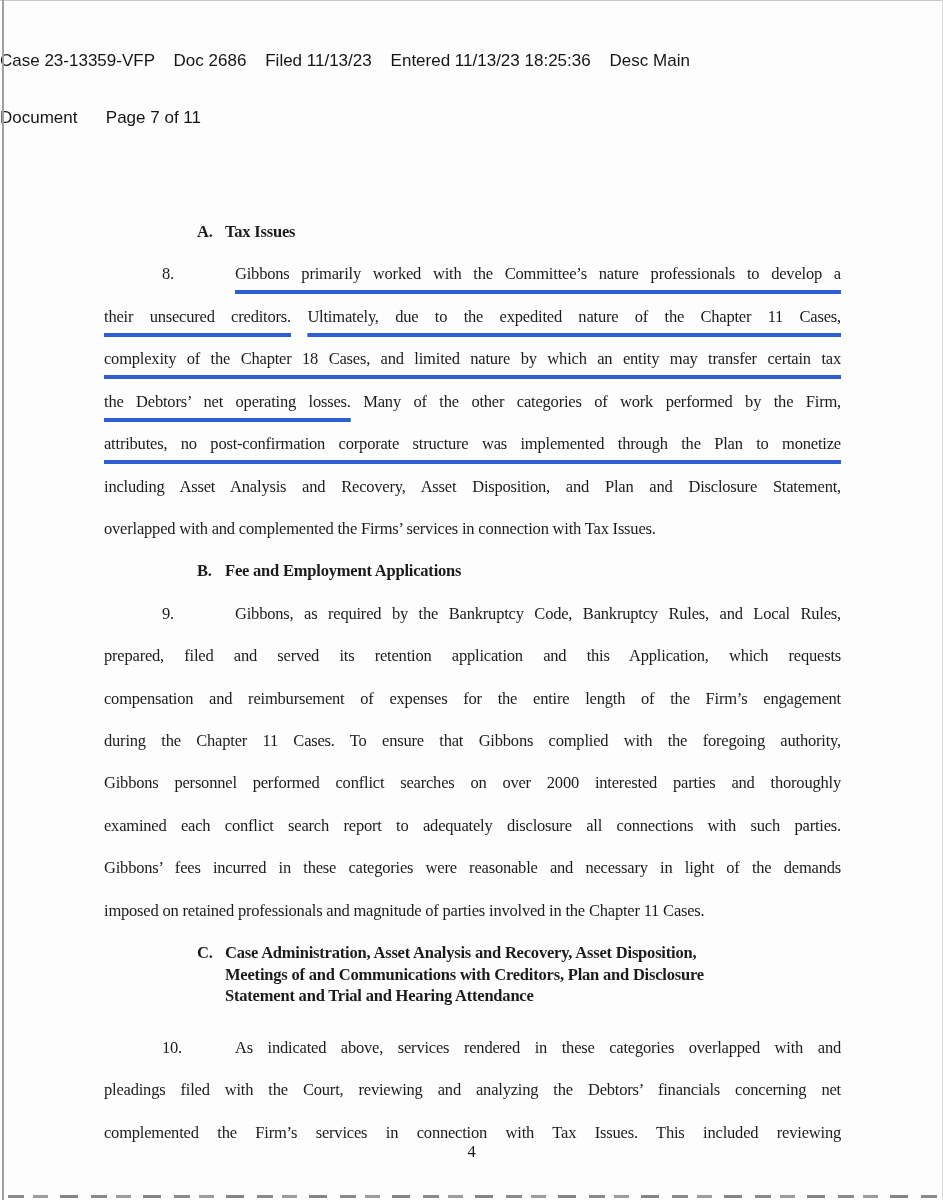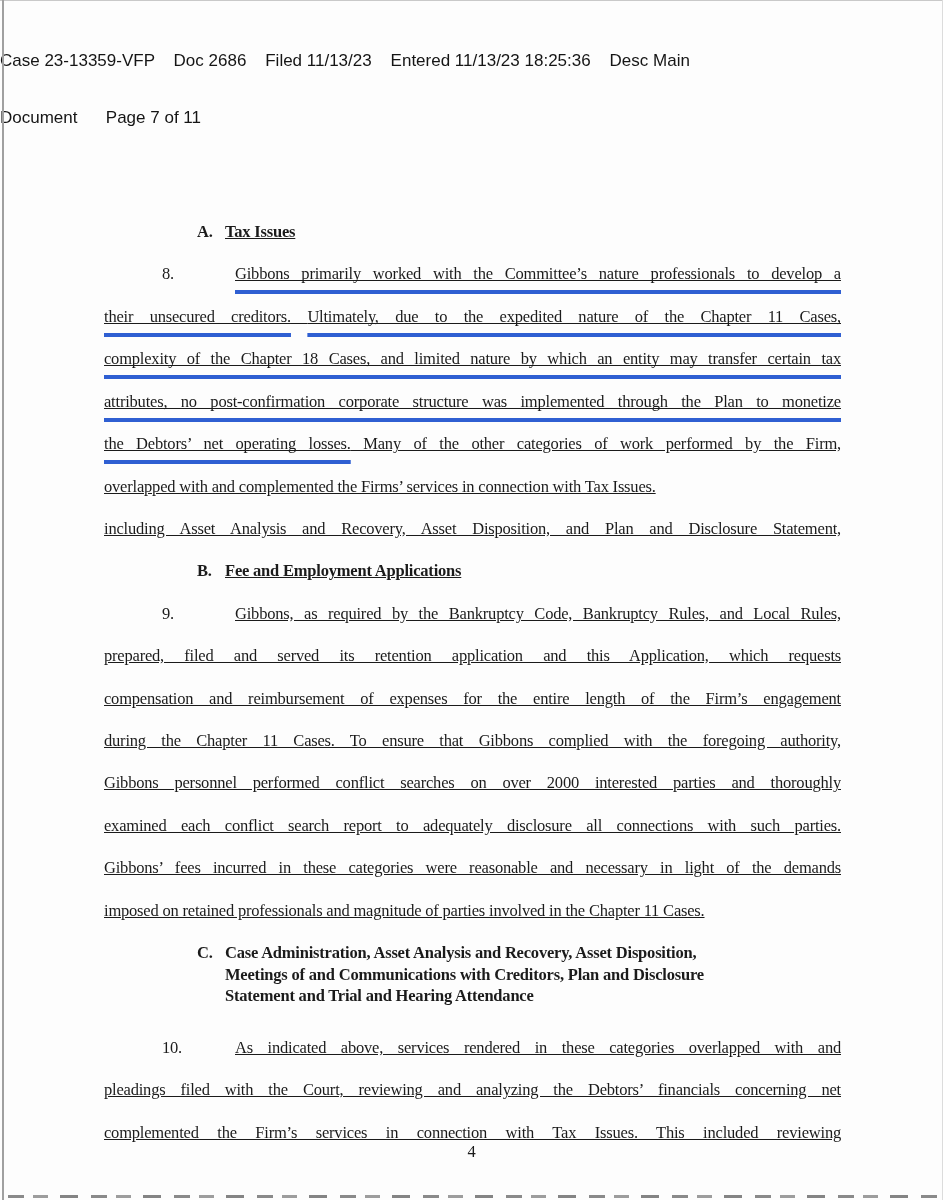--- a/index.html
+++ b/index.html
@@ -18,21 +18,21 @@
       #848484 52px 70px,transparent 70px 83px);
   }
   .pacer{
     padding-top:13px;
     font-family:"Liberation Sans",sans-serif;font-size:17px;line-height:19px;
     white-space:pre;color:#151515;
   }
   .docbody{margin:46px 0 0 104px;width:737px;font-size:16.5px;letter-spacing:-0.2px;}
   .line{
     height:42.43px;line-height:42.43px;overflow:hidden;
-    text-align:justify;text-align-last:justify;text-decoration:underline;
+    text-align:justify;text-align-last:justify;
   }
   .line.left{text-align:left;text-align-last:left;}
   .line.numbered{padding-left:58px;}
   .line .pnum{display:inline-block;width:73px;}
   .heading{font-weight:bold;}
   .heading.single{padding-left:93px;}
   .hlabel{display:inline-block;width:28px;}
   .cblock{margin:10px 0 20px 0;font-weight:bold;}
   .cline{line-height:21.6px;padding-left:121px;text-align:left;text-align-last:left;}
   .cline.first{padding-left:93px;}
@@ -59,24 +59,24 @@
   <div class="pacer">
     <div>Case 23-13359-VFP    Doc 2686    Filed 11/13/23    Entered 11/13/23 18:25:36    Desc Main</div>
     <div>Document      Page 7 of 11</div>
   </div>
 
   <div class="docbody" id="doc-body">
       <div class="line left heading single"><span class="hlabel">A.</span><span>Tax Issues</span></div>
       <div class="line numbered"><span class="pnum">8.</span><span class="u">Gibbons primarily worked with the Committee’s nature professionals to develop a</span></div>
       <div class="line"><span class="u">their unsecured creditors.</span><span>  </span><span class="u">Ultimately, due to the expedited nature of the Chapter 11 Cases,</span></div>
       <div class="line"><span class="u">complexity of the Chapter 18 Cases, and limited nature by which an entity may transfer certain tax</span></div>
+      <div class="line"><span class="u">the Debtors’ net operating losses.</span><span>  Many of the other categories of work performed by the Firm,</span></div>
       <div class="line"><span class="u">attributes, no post-confirmation corporate structure was implemented through the Plan to monetize</span></div>
-      <div class="line"><span class="u">the Debtors’ net operating losses.</span><span>  Many of the other categories of work performed by the Firm,</span></div>
+      <div class="line"><span>including Asset Analysis and Recovery, Asset Disposition, and Plan and Disclosure Statement,</span></div>
       <div class="line left"><span>overlapped with and complemented the Firms’ services in connection with Tax Issues.</span></div>
-      <div class="line"><span>including Asset Analysis and Recovery, Asset Disposition, and Plan and Disclosure Statement,</span></div>
       <div class="line left heading single"><span class="hlabel">B.</span><span>Fee and Employment Applications</span></div>
       <div class="line numbered"><span class="pnum">9.</span><span>Gibbons, as required by the Bankruptcy Code, Bankruptcy Rules, and Local Rules,</span></div>
       <div class="line"><span>prepared, filed and served its retention application and this Application, which requests</span></div>
       <div class="line"><span>compensation and reimbursement of expenses for the entire length of the Firm’s engagement</span></div>
       <div class="line"><span>during the Chapter 11 Cases.  To ensure that Gibbons complied with the foregoing authority,</span></div>
       <div class="line"><span>Gibbons personnel performed conflict searches on over 2000 interested parties and thoroughly</span></div>
       <div class="line"><span>examined each conflict search report to adequately disclosure all connections with such parties.</span></div>
       <div class="line"><span>Gibbons’ fees incurred in these categories were reasonable and necessary in light of the demands</span></div>
       <div class="line left"><span>imposed on retained professionals and magnitude of parties involved in the Chapter 11 Cases.</span></div>
       <div class="cblock">

